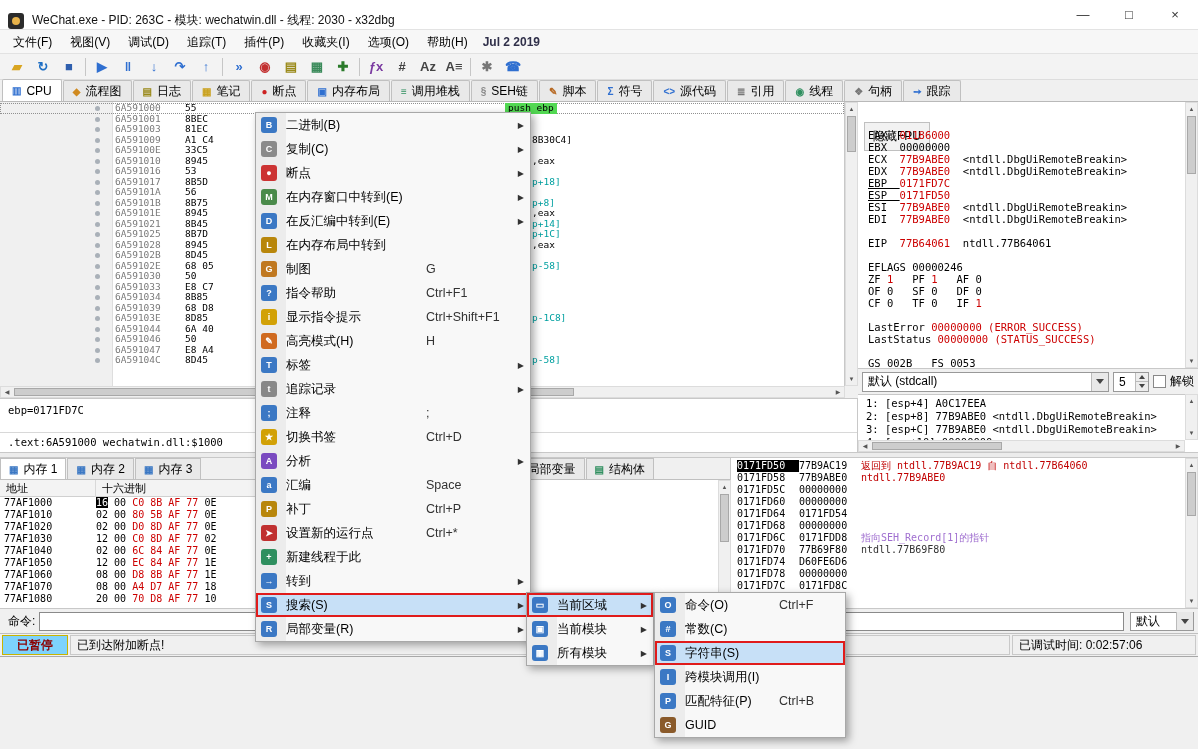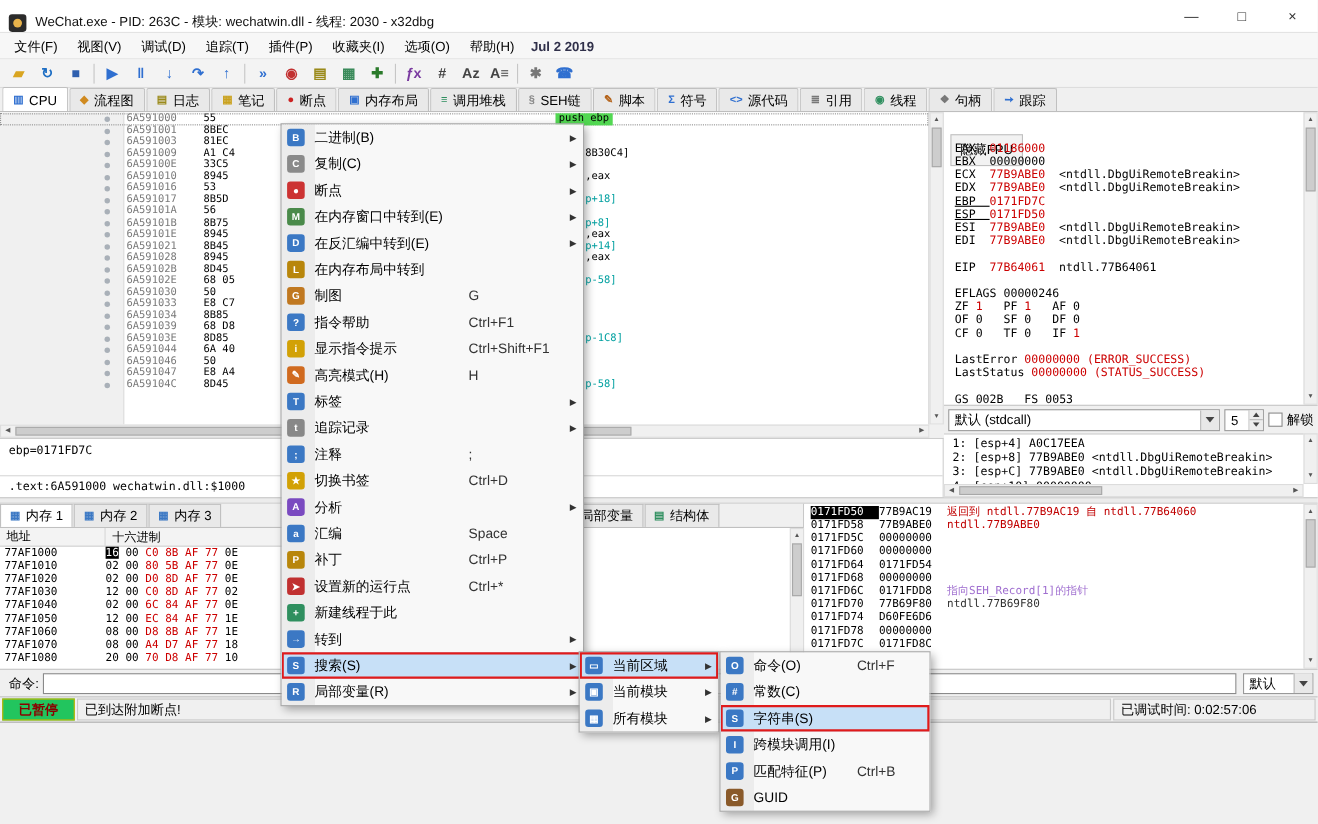--- a/index.html
+++ b/index.html
@@ -95,21 +95,21 @@
   .sval{display:inline-block;width:62px}
   .cr{color:#c00000}.cp{color:#a06fd0}.ck{color:#333}
 
   
   .cmdbar{position:absolute;left:0;top:608px;width:1198px;height:25px;background:#f0f0f0;display:flex;align-items:center;padding:0 4px;border-top:1px solid #c8c8c8}
   .cmdlabel{margin:0 4px;white-space:nowrap}
   .cmdinput{flex:1;height:19px;border:1px solid #8a8a8a;background:#fff;font-family:"DejaVu Sans Mono",monospace;font-size:11px;padding:0 3px}
   .cmdcombo{width:64px;height:19px;margin-left:6px;background:#fff;border:1px solid #999;display:flex;align-items:center;padding-left:5px;font-size:12px}
 
   .statusbar{position:absolute;left:0;top:633px;width:1198px;height:24px;background:#f0f0f0;border-top:1px solid #c0c0c0;border-bottom:1px solid #a8a8a8;display:flex;align-items:center;font-size:12px}
-  .sb-state{width:66px;height:20px;margin:0 2px;background:#22c55e;color:#8b0000;display:flex;align-items:center;justify-content:center;border:1px solid #c8b400;font-weight:bold;flex:none}
+  .sb-state{width:66px;height:20px;margin:0 2px;background:#7dd3fc;color:#8b0000;display:flex;align-items:center;justify-content:center;border:1px solid #c8b400;font-weight:bold;flex:none}
   .sb-msg{flex:1;height:20px;border:1px solid #c9c9c9;padding:0 6px;line-height:18px;margin-right:2px}
   .sb-time{width:184px;height:20px;border:1px solid #c9c9c9;padding:0 6px;line-height:18px;margin-right:2px;flex:none}
 
   
   .popup{position:absolute;background:linear-gradient(to right,#ececec 0,#ececec 30px,#f8f8f8 30px);border:1px solid #a8a8a8;box-shadow:3px 3px 8px rgba(0,0,0,0.35);z-index:50}
   .pitem{height:24px;display:flex;align-items:center;padding:0 6px 0 5px;font-size:12.5px;white-space:nowrap}
   .pico{width:16px;height:16px;border-radius:3px;margin-right:9px;display:flex;align-items:center;justify-content:center;color:#fff;font-size:9px;font-weight:bold;flex:none}
   .plabel{flex:1}
   .pshort{width:86px;text-align:left;color:#333;flex:none}
   .parrow{width:12px;text-align:right;font-size:8px;color:#333;flex:none}
@@ -292,20 +292,21 @@
     <div class="drow"><span class="daddr">6A591003</span><span class="dbytes">81EC</span></div>
     <div class="drow"><span class="daddr">6A591009</span><span class="dbytes">A1 C4</span><span class="frag fk">8B30C4]</span></div>
     <div class="drow"><span class="daddr">6A59100E</span><span class="dbytes">33C5</span></div>
     <div class="drow"><span class="daddr">6A591010</span><span class="dbytes">8945</span><span class="frag fk">,eax</span></div>
     <div class="drow"><span class="daddr">6A591016</span><span class="dbytes">53</span></div>
     <div class="drow"><span class="daddr">6A591017</span><span class="dbytes">8B5D</span><span class="frag ft">p+18]</span></div>
     <div class="drow"><span class="daddr">6A59101A</span><span class="dbytes">56</span></div>
     <div class="drow"><span class="daddr">6A59101B</span><span class="dbytes">8B75</span><span class="frag ft">p+8]</span></div>
     <div class="drow"><span class="daddr">6A59101E</span><span class="dbytes">8945</span><span class="frag fk">,eax</span></div>
     <div class="drow"><span class="daddr">6A591021</span><span class="dbytes">8B45</span><span class="frag ft">p+14]</span></div>
+    <div class="drow"><span class="daddr">6A591025</span><span class="dbytes">8B7D</span><span class="frag ft">p+1C]</span></div>
     <div class="drow"><span class="daddr">6A591028</span><span class="dbytes">8945</span><span class="frag fk">,eax</span></div>
     <div class="drow"><span class="daddr">6A59102B</span><span class="dbytes">8D45</span></div>
     <div class="drow"><span class="daddr">6A59102E</span><span class="dbytes">68 05</span><span class="frag ft">p-58]</span></div>
     <div class="drow"><span class="daddr">6A591030</span><span class="dbytes">50</span></div>
     <div class="drow"><span class="daddr">6A591033</span><span class="dbytes">E8 C7</span></div>
     <div class="drow"><span class="daddr">6A591034</span><span class="dbytes">8B85</span></div>
     <div class="drow"><span class="daddr">6A591039</span><span class="dbytes">68 D8</span></div>
     <div class="drow"><span class="daddr">6A59103E</span><span class="dbytes">8D85</span><span class="frag ft">p-1C8]</span></div>
     <div class="drow"><span class="daddr">6A591044</span><span class="dbytes">6A 40</span></div>
     <div class="drow"><span class="daddr">6A591046</span><span class="dbytes">50</span></div>

